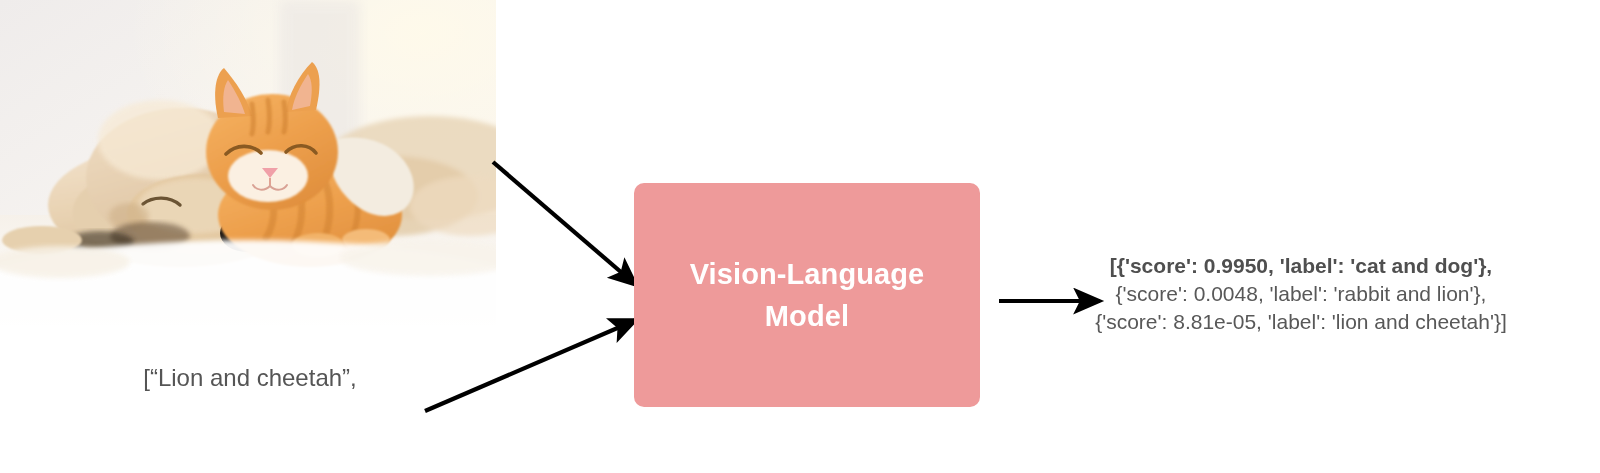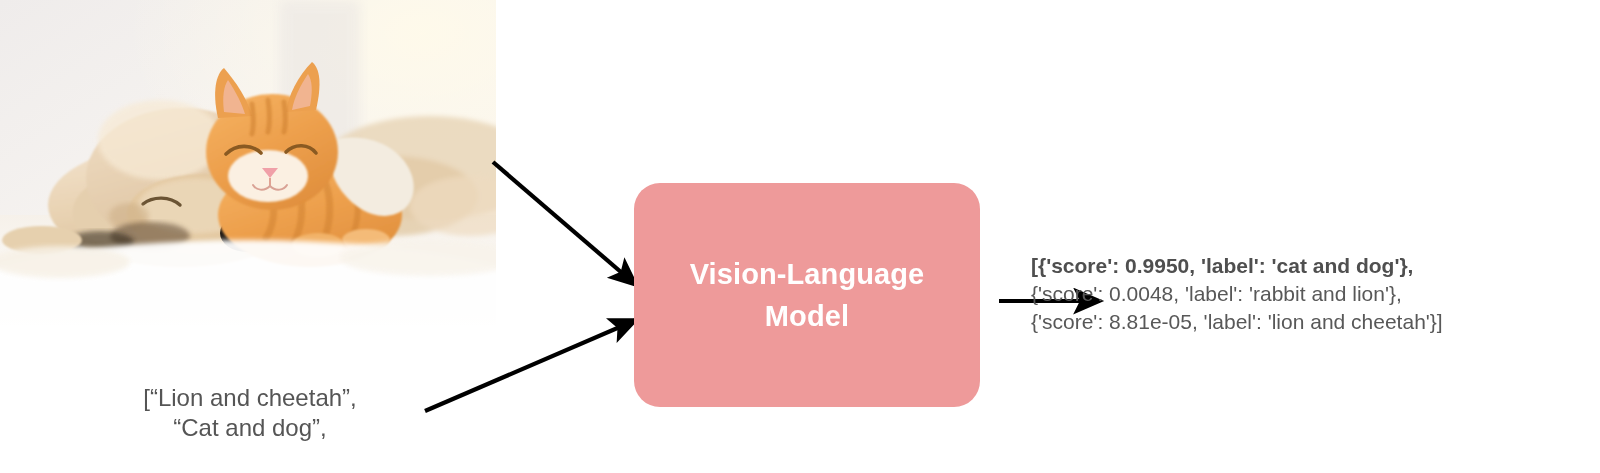--- a/index.html
+++ b/index.html
@@ -30,21 +30,21 @@
   }
   .photo svg { display: block; width: 100%; height: 100%; }
 
   
   .model-box {
     position: absolute;
     left: 634px;
     top: 183px;
     width: 346px;
     height: 224px;
-    border-radius: 26px;
+    border-radius: 10px;
     background: #ee9a9a;
     display: flex;
     align-items: center;
     justify-content: center;
     box-sizing: border-box;
   }
   .model-box-label {
     color: #ffffff;
     font-size: 29px;
     font-weight: bold;
@@ -59,36 +59,36 @@
     position: absolute;
     left: 0; top: 0;
     width: 1600px; height: 473px;
     pointer-events: none;
   }
 
   
   .prompt-list {
     position: absolute;
     left: 100px;
-    top: 383px;
+    top: 363px;
     width: 300px;
     text-align: center;
     color: #555555;
     font-size: 24px;
     line-height: 30px;
   }
   .prompt-line { white-space: pre; }
 
   
   .output-block {
     position: absolute;
     left: 1031px;
     top: 252px;
     width: 540px;
-    text-align: left;
+    text-align: center;
     color: #585858;
     font-size: 21px;
     line-height: 28px;
   }
   .output-line { white-space: pre; }
   .output-line.top { font-weight: bold; color: #4f4f4f; }
 </style>
 </head>
 <body>
 
@@ -229,21 +229,20 @@
     <line x1="999" y1="301" x2="1100" y2="301" stroke="#000000" stroke-width="4.2" marker-end="url(#ah)"></line>
   </svg>
 
   <div class="model-box">
     <div class="model-box-label">Vision-Language
 Model</div>
   </div>
 
   <div class="prompt-list">
     <div class="prompt-line">[“Lion and cheetah”,</div>
-    <div class="prompt-line">“Cat and dog”,</div>
   </div>
 
   <div class="output-block">
     <div class="output-line top">[{'score': 0.9950, 'label': 'cat and dog'},</div>
     <div class="output-line">{'score': 0.0048, 'label': 'rabbit and lion'},</div>
     <div class="output-line">{'score': 8.81e-05, 'label': 'lion and cheetah'}]</div>
   </div>
 
 </div>
 

